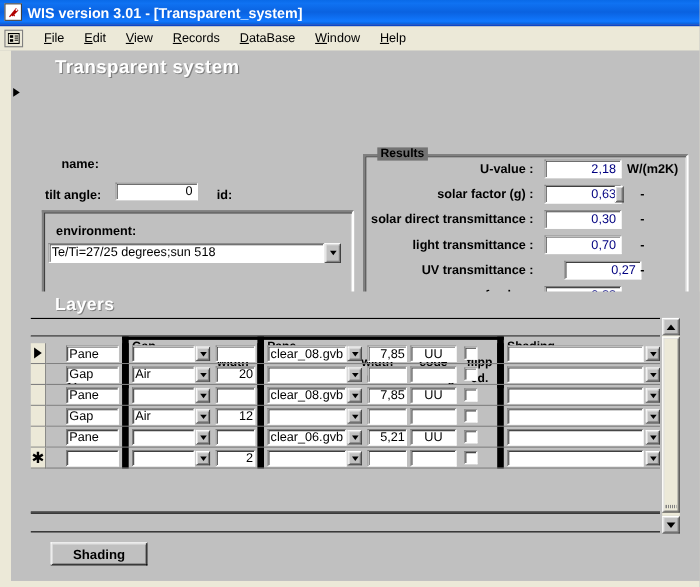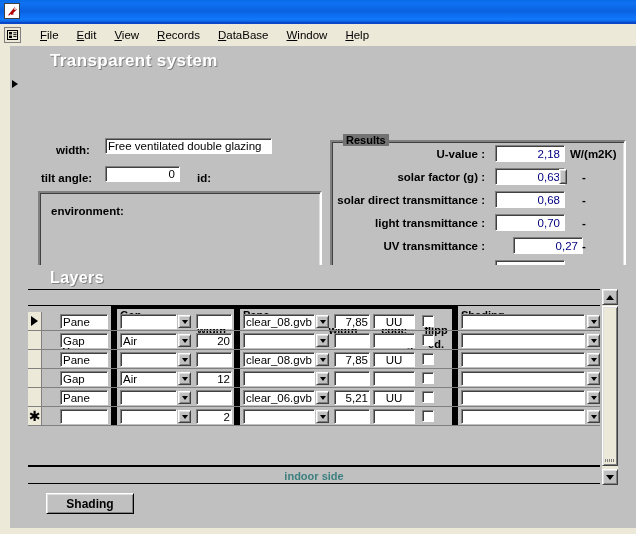--- a/index.html
+++ b/index.html
@@ -184,20 +184,21 @@
 
 <div id="app">
 
   <div class="titlebar">
     <div class="title-icon">
       <svg width="11" height="11" viewBox="0 0 11 11">
         <path d="M7.5 1.2 L9.8 3.5 L6.0 7.3 L6.8 8.1 L5.9 9.0 L5.1 8.2 L4.4 8.9 L3.6 8.1 L2.0 9.7 L1.2 8.9 Z" fill="#b00000"></path>
         <circle cx="8.0" cy="3.0" r="0.9" fill="#ffffff"></circle>
       </svg>
     </div>
+    <span class="title-text">WIS version 3.01 - [Transparent_system]</span>
   </div>
   <div class="titlebar-underline"></div>
 
   <div class="menubar">
     <div class="menu-sysicon">
       <svg width="11" height="10" viewBox="0 0 11 10">
         <rect x="0.5" y="0.5" width="10" height="9" fill="none" stroke="#000"></rect>
         <rect x="2" y="2" width="3" height="2.4" fill="#000"></rect>
         <rect x="2" y="5.6" width="3" height="2.4" fill="#000"></rect>
         <rect x="6.3" y="2.3" width="3.2" height="0.9" fill="#000"></rect>
@@ -214,32 +215,37 @@
     <div class="menu-item"><u>H</u>elp</div>
   </div>
 
   <div class="formarea">
     <div class="mdi-inner">
 
       <div class="emboss" id="sys-header">Transparent system</div>
 
       <div class="recsel-arrow"></div>
 
-      <div class="lbl" style="left:46px;top:98px;">width:</div>
-      <div class="fld" style="left:95px;top:92px;width:167px;height:16px;">Free ventilated double glazing</div>
+      <div class="lbl" style="left:46px;top:98px;">name:</div>
 
       <div class="lbl" style="left:31px;top:126px;">tilt angle:</div>
       <div class="fld right" style="left:95px;top:120px;width:75px;height:16px;">0</div>
 
       <div class="lbl" style="left:187px;top:126px;">id:</div>
       <div class="fld right" style="left:210px;top:120px;width:52px;height:16px;margin-top:30px;">72</div>
 
       <div class="groupbox" style="left:28px;top:145px;width:284px;height:118px;"></div>
       <div class="lbl" style="left:41px;top:159px;">environment:</div>
 
+      <div class="combo" style="left:34px;top:175px;width:266px;height:18px;">
+        <div class="cbtext">Te/Ti=27/25 degrees;sun 518</div>
+        <div class="cbbtn">
+          <div class="arrow-dn"></div>
+        </div>
+      </div>
 
       <div class="btn default" style="left:37px;top:240px;width:68px;height:21px;">
         <div class="inner">
             <span class="focus">Calculate</span>
           </div>
       </div>
       <div class="btn" style="left:135px;top:241px;width:62px;height:20px;">
         <span>Details</span>
       </div>
       <div class="btn" style="left:214px;top:241px;width:84px;height:20px;">
@@ -251,21 +257,21 @@
 
       <div id="results-rows">
           <div class="lbl" style="left: 325px; top: 102px; width: 150px; text-align: right;">U-value :</div>
           <div class="fld right" style="left: 485px; top: 99px; width: 70px; height: 17px; color: rgb(0, 0, 128);">2,18</div>
           <div class="lbl" style="left: 560px; top: 102px;">W/(m2K)</div>
           <div class="lbl" style="left: 325px; top: 125px; width: 150px; text-align: right;">solar factor (g) :</div>
           <div class="fld right" style="left: 485px; top: 122px; width: 70px; height: 17px; color: rgb(0, 0, 128);">0,63</div>
           <div class="cbbtn" style="position: absolute; left: 549px; top: 123px; width: 8px; height: 15px;"></div>
           <div class="lbl" style="left: 572px; top: 125px;">-</div>
           <div class="lbl" style="left: 325px; top: 148px; width: 150px; text-align: right;">solar direct transmittance :</div>
-          <div class="fld right" style="left: 485px; top: 145px; width: 70px; height: 17px; color: rgb(0, 0, 128);">0,68</div>
+          <div class="fld right" style="left: 485px; top: 145px; width: 70px; height: 17px; color: rgb(0, 0, 128);">0,30</div>
           <div class="lbl" style="left: 572px; top: 148px;">-</div>
           <div class="lbl" style="left: 325px; top: 171px; width: 150px; text-align: right;">light  transmittance :</div>
           <div class="fld right" style="left: 485px; top: 168px; width: 70px; height: 17px; color: rgb(0, 0, 128);">0,70</div>
           <div class="lbl" style="left: 572px; top: 171px;">-</div>
           <div class="lbl" style="left: 325px; top: 194px; width: 150px; text-align: right;">UV transmittance :</div>
           <div class="fld right" style="left: 503px; top: 191px; width: 70px; height: 17px; color: rgb(0, 0, 128);">0,27</div>
           <div class="lbl" style="left: 572px; top: 194px;">-</div>
           <div class="lbl" style="left: 325px; top: 217px; width: 150px; text-align: right;">f-value :</div>
           <div class="fld right" style="left: 485px; top: 214px; width: 70px; height: 17px; color: rgb(0, 0, 128);">0,83</div>
           <div class="lbl" style="left: 572px; top: 217px;">-</div>
@@ -453,21 +459,20 @@
               <div class="cellbtn" style="left: 559px;">
                 <div class="arrow-dn"></div>
               </div>
               <div class="rowline" style="top: 18px;"></div>
             </div>
           </div>
 
         <div style="position:absolute;left:18px;top:184px;width:572px;height:17px;background:#c0c0c0;border-bottom:1px solid #000;box-sizing:border-box;"></div>
 
         <div class="sideband" style="left:18px;top:201px;width:572px;height:18px;"></div>
-        <div class="sidehdr" style="left:18px;top:205px;width:572px;">indoor side</div>
 
         <div class="vscroll" style="left:592px;top:24px;height:196px;">
           <div class="sbbtn" style="top:0;">
               <div class="arrow-up"></div>
             </div>
           <div class="sbtrack" style="top:16px;height:164px;"></div>
           <div class="sbthumb" style="top:17px;height:160px;">
             <div class="hatch" style="left:2px;bottom:3px;width:10px;"></div>
           </div>
           <div class="sbbtn" style="top:180px;">

